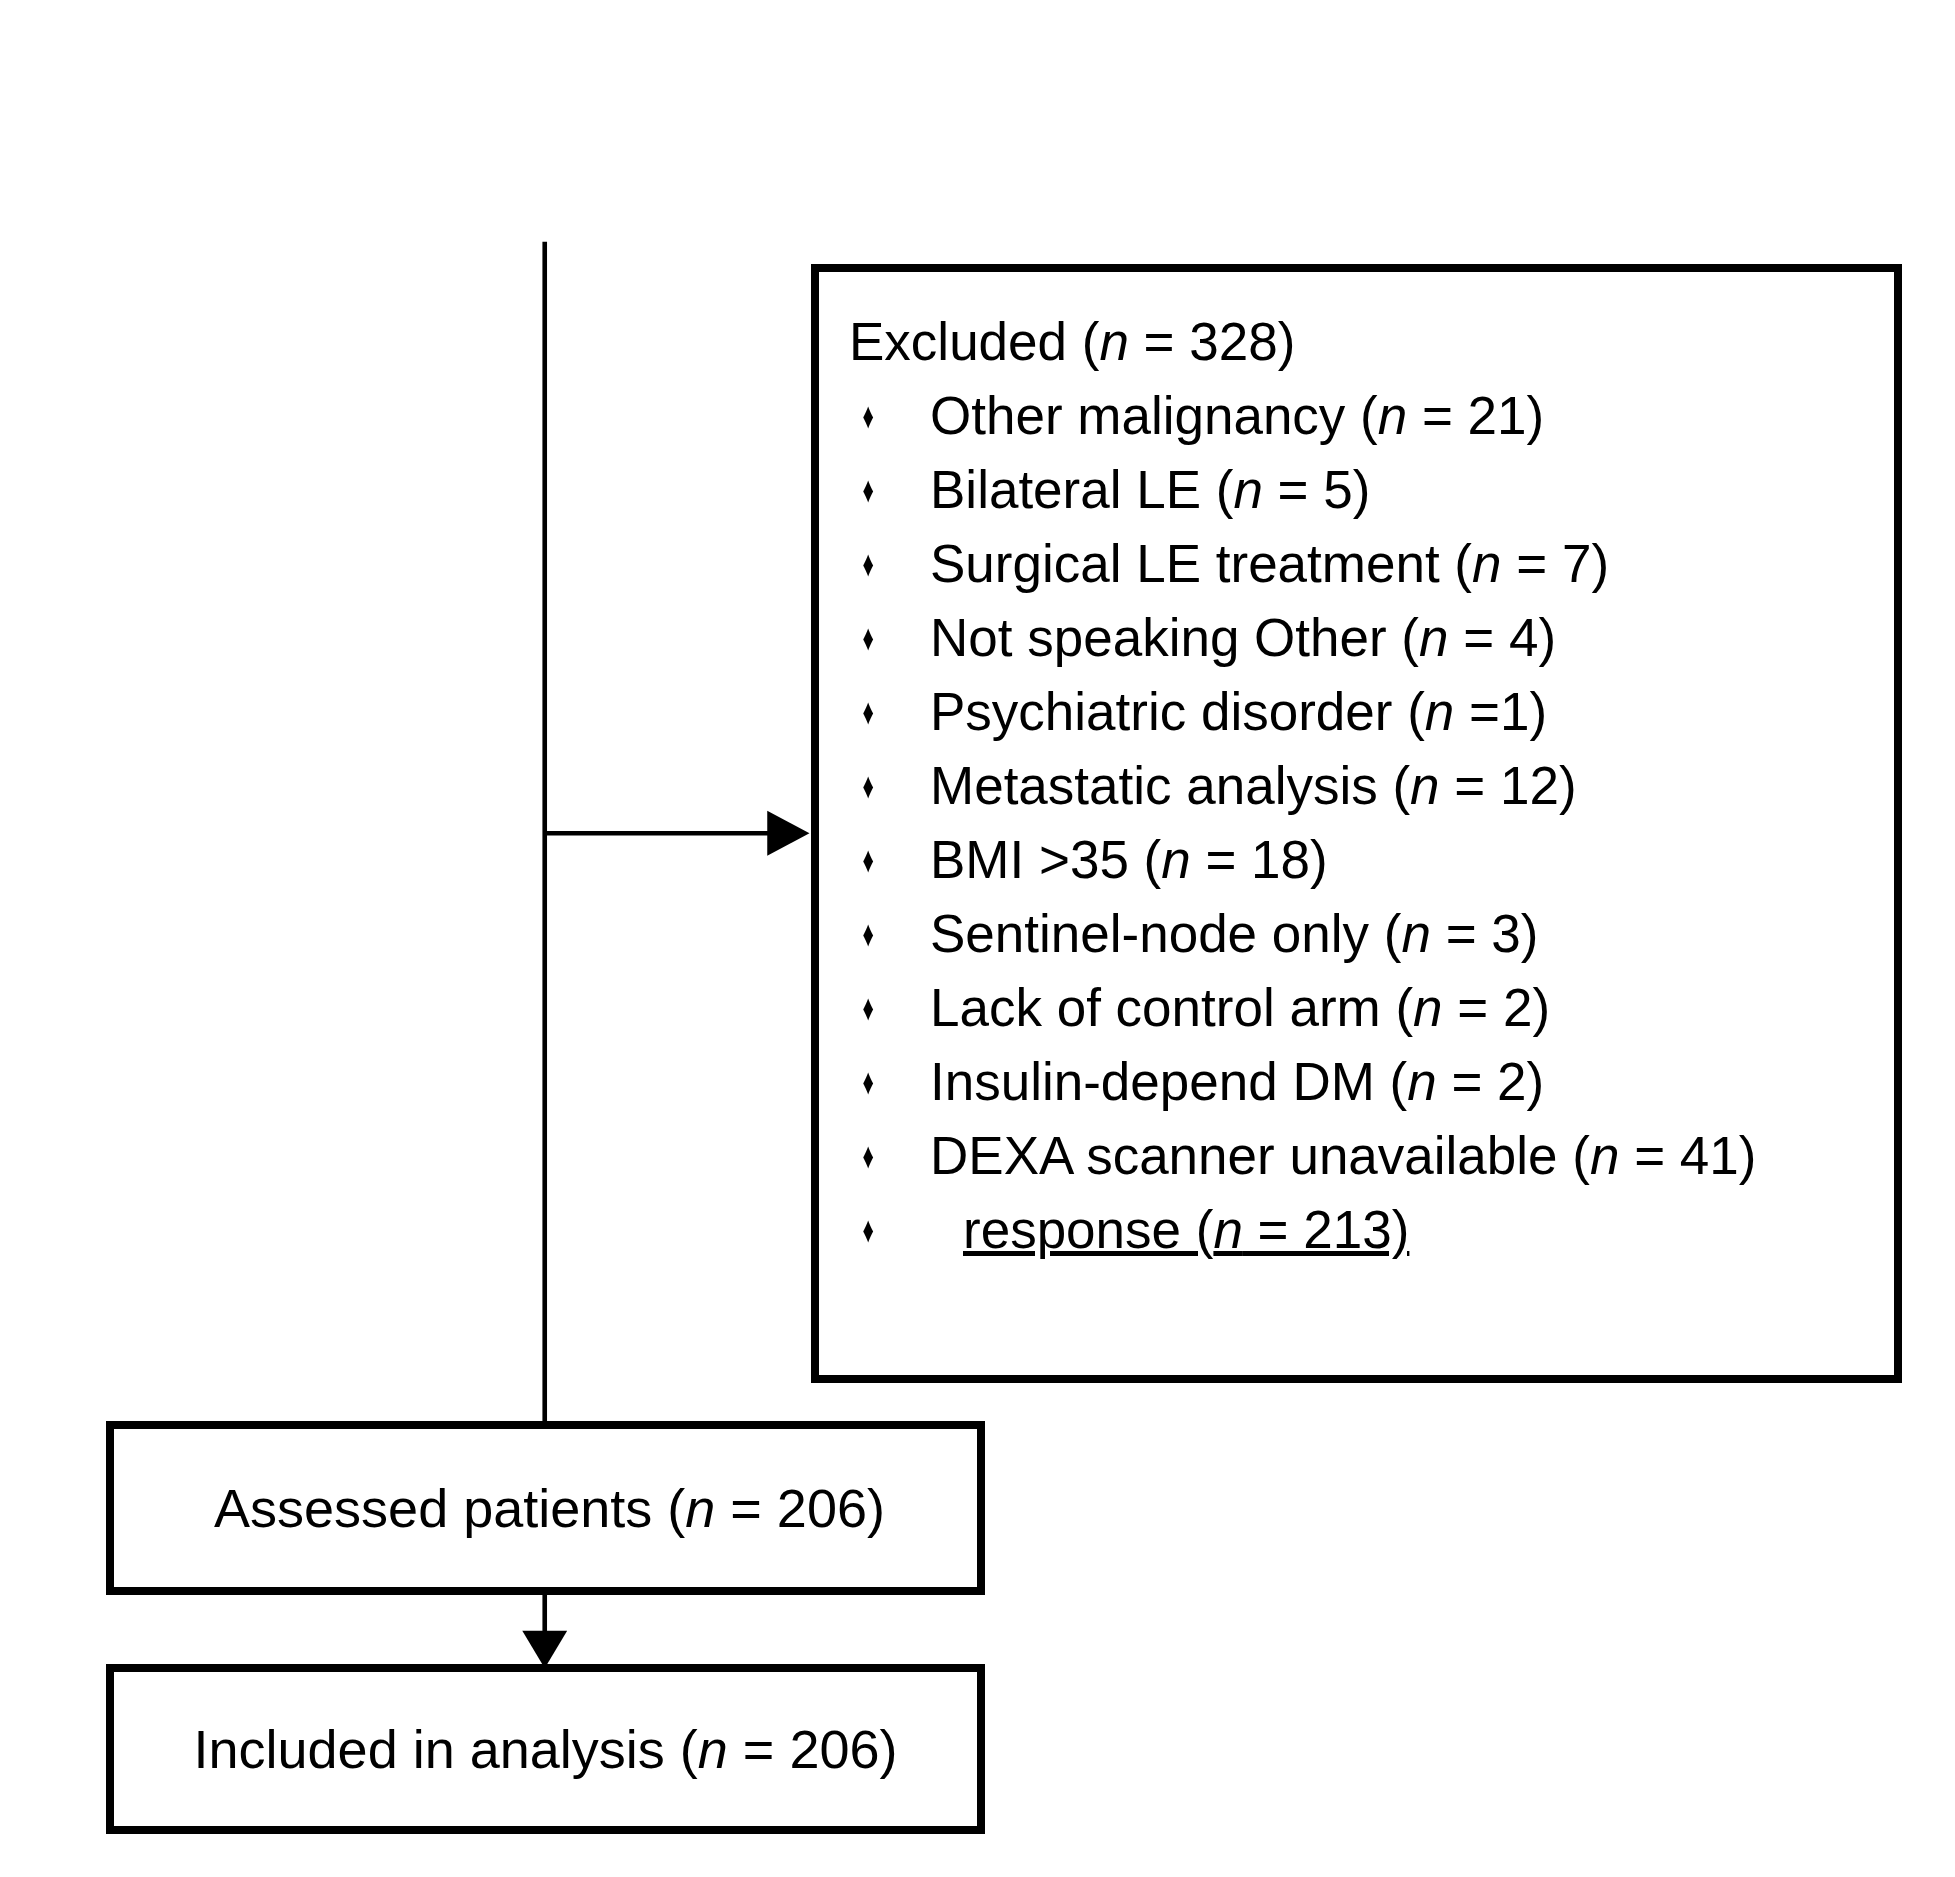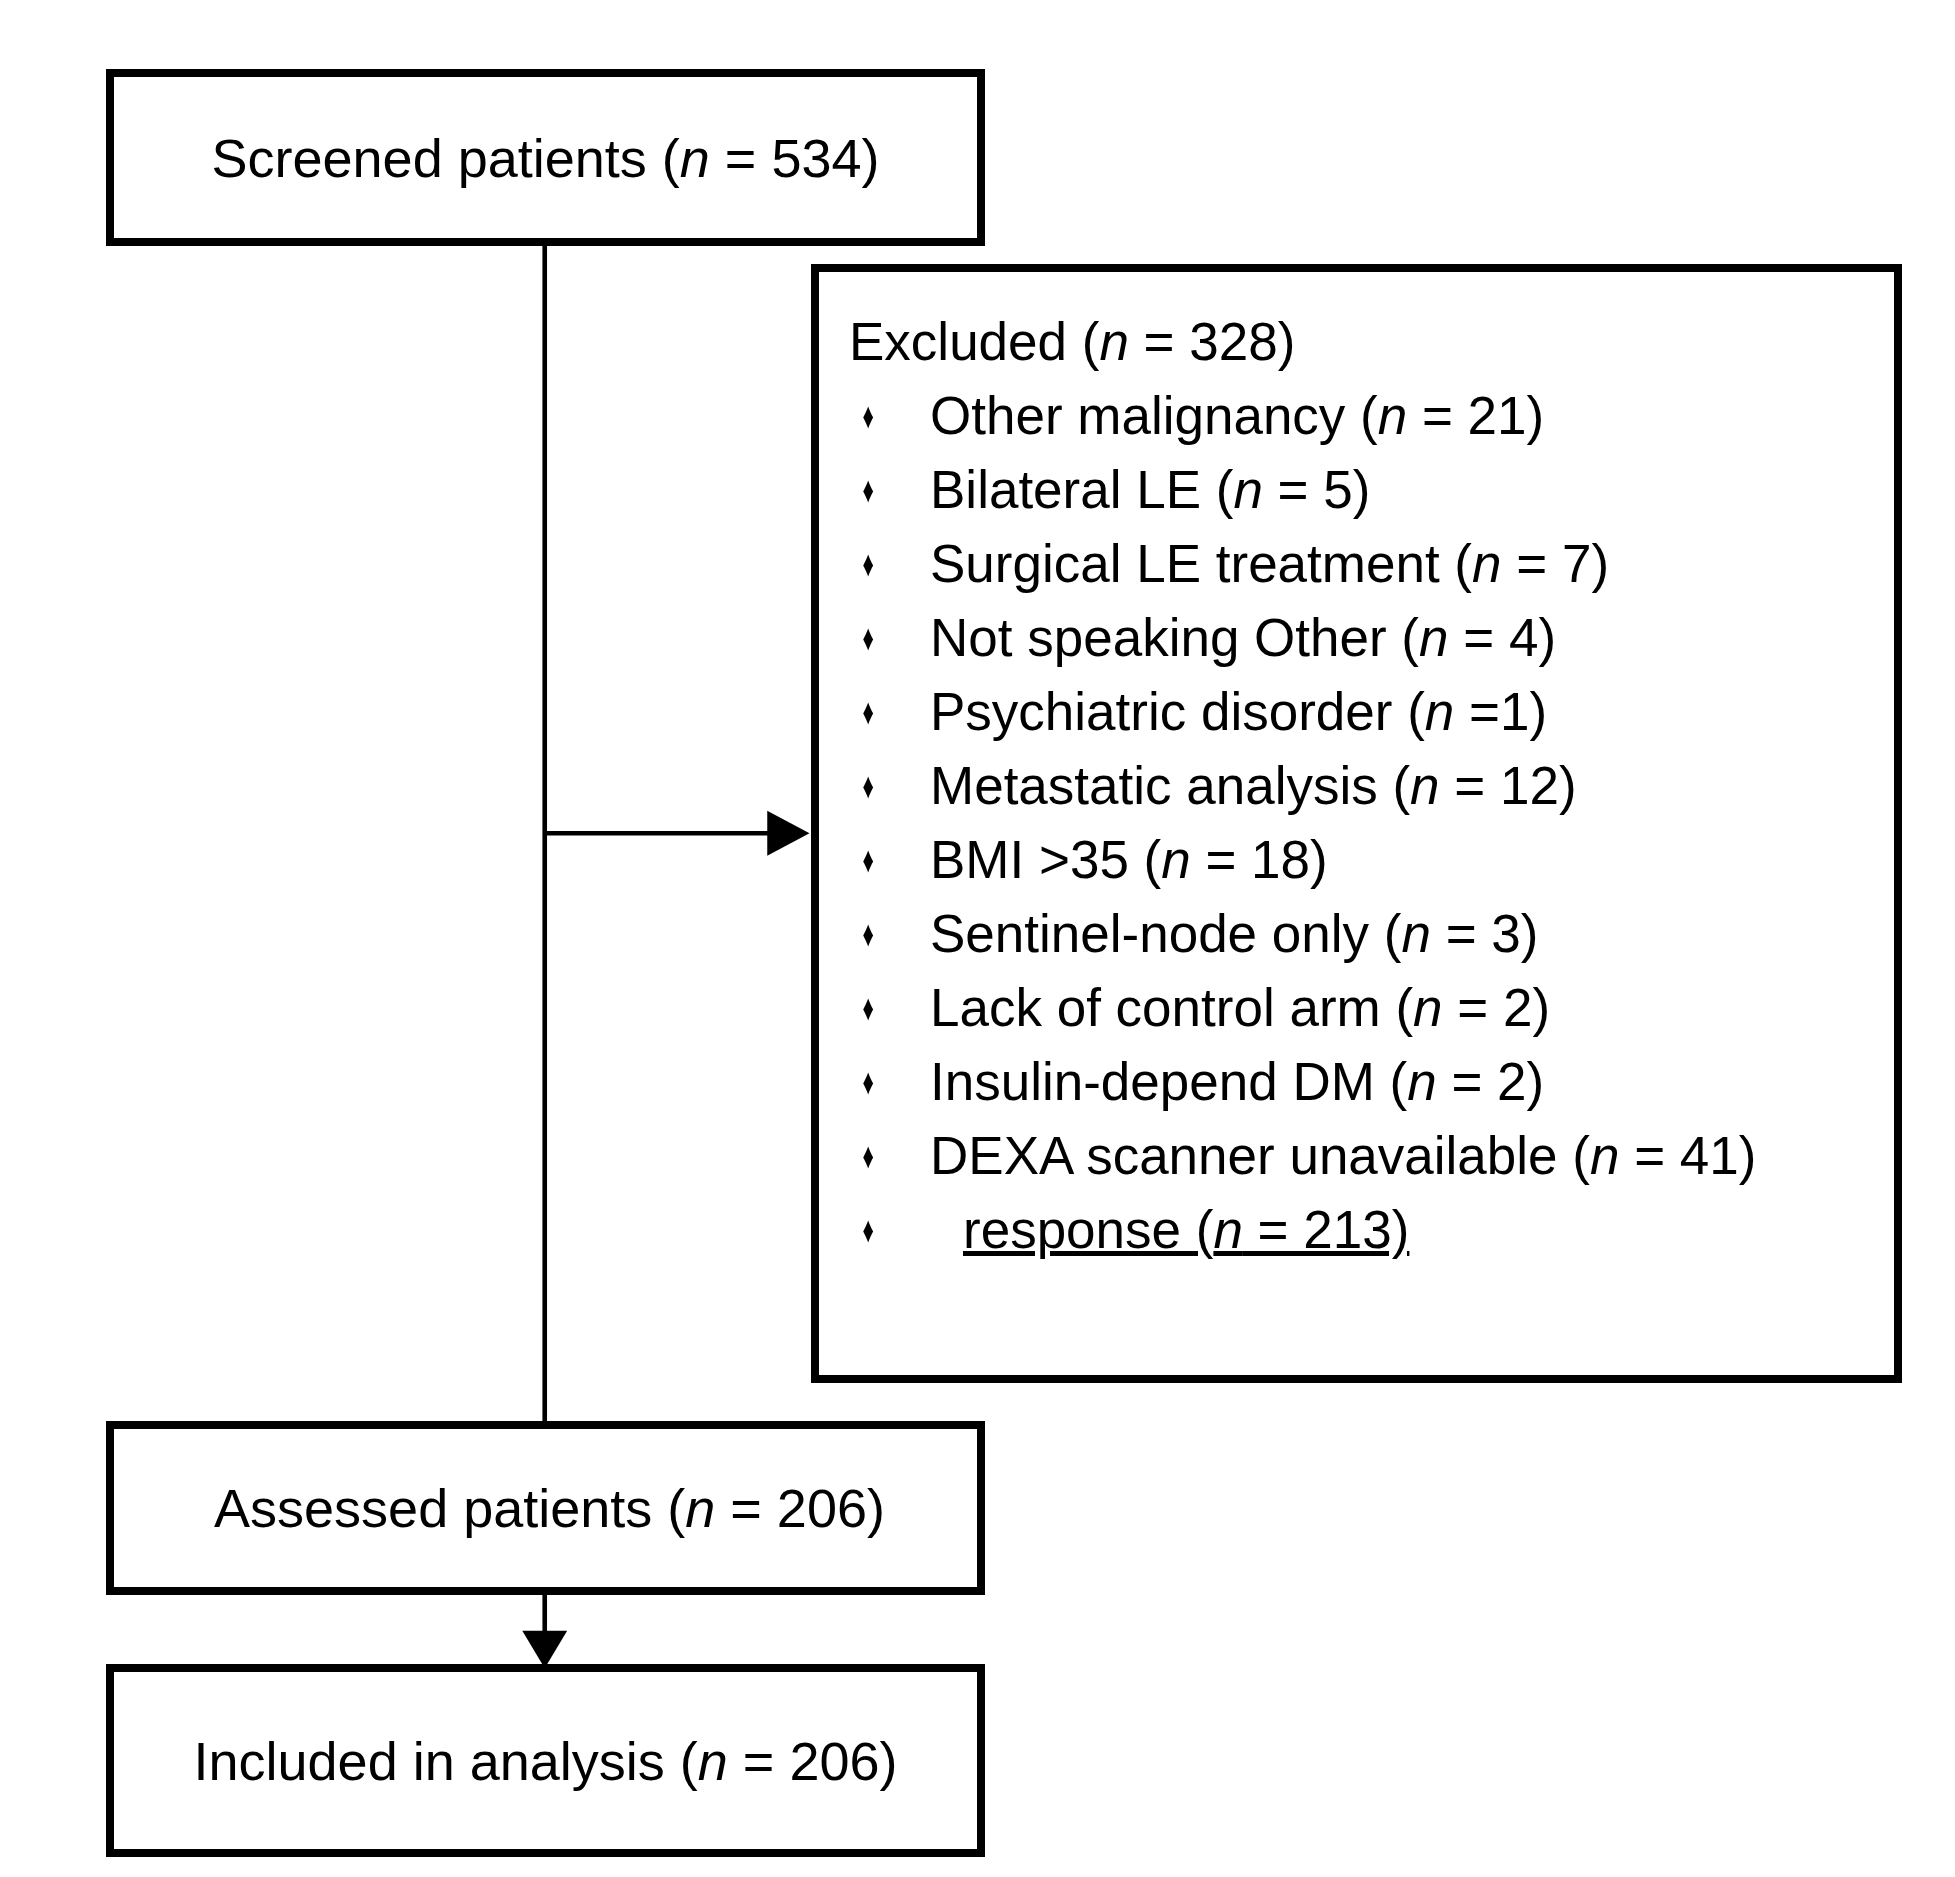--- a/index.html
+++ b/index.html
@@ -22,21 +22,21 @@
     display: flex;
     align-items: center;
     justify-content: center;
     font-size: 54px;
     white-space: nowrap;
   }
   #box-screened { left: 106px;  top: 69px;  width: 879px; height: 177px; }
   #box-excluded { left: 811px; top: 264px;  width: 1091px; height: 1119px;
                   padding: 33px 16.5px 0 30px; font-size: 53px; }
   #box-assessed { left: 106px;  top: 1421px; width: 879px; height: 174px; padding-left: 8px; }
-  #box-included { left: 106px;  top: 1664px; width: 879px; height: 193px; }
+  #box-included { left: 106px;  top: 1664px; width: 879px; height: 170px; }
 
   .ex-title { height: 74px; line-height: 74px; white-space: nowrap; }
   .ex-list  { list-style: none; margin: 0; padding: 0; }
   .ex-item  { position: relative; padding-left: 81px; line-height: 74px; white-space: nowrap; }
   .ex-item .bullet {
     position: absolute; left: 10px; top: 0;
     font-size: 36px; line-height: 74px;
     transform: scaleX(0.62);
   }
   .wrap-line { display: block; padding-left: 33px; text-decoration: underline; }
@@ -50,23 +50,20 @@
 <div class="canvas">
 
   <svg class="connectors" width="1955" height="1877" viewBox="0 0 2961 2843">
     <line x1="825" y1="366" x2="825" y2="2157" stroke-width="7" stroke="#000000"></line>
     <line x1="825" y1="1262" x2="1170" y2="1262" stroke-width="7" stroke="#000000"></line>
     <polygon points="1162,1228 1162,1296 1226,1262" fill="#000000"></polygon>
     <line x1="825" y1="2410" x2="825" y2="2478" stroke-width="7" stroke="#000000"></line>
     <polygon points="791,2470 859,2470 825,2527" fill="#000000"></polygon>
   </svg>
 
-  <div class="box label-box" id="box-screened">
-    <span><span>Screened patients (</span><i class="nvar">n</i><span> = 534)</span></span>
-  </div>
 
   <div class="box" id="box-excluded">
     <div class="ex-title"><span>Excluded (</span><i class="nvar">n</i><span> = 328)</span></div>
     <ul class="ex-list">
       <li class="ex-item">
         <span class="bullet">♦</span>
         <span>Other malignancy (</span><i class="nvar">n</i><span> = 21)</span>
       </li>
       <li class="ex-item">
         <span class="bullet">♦</span>

